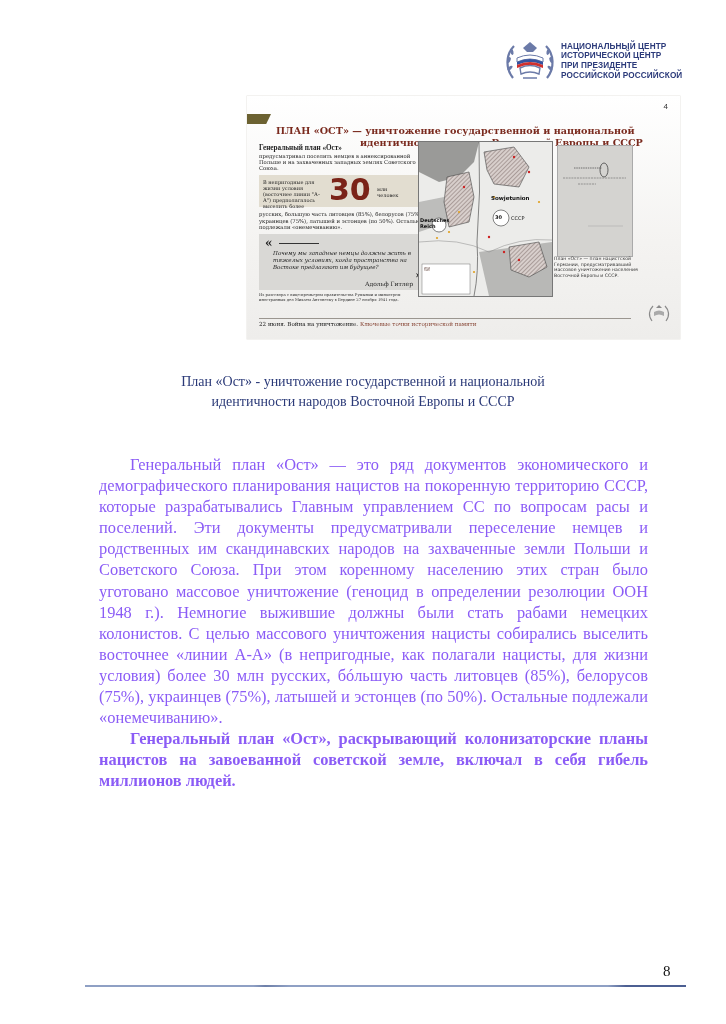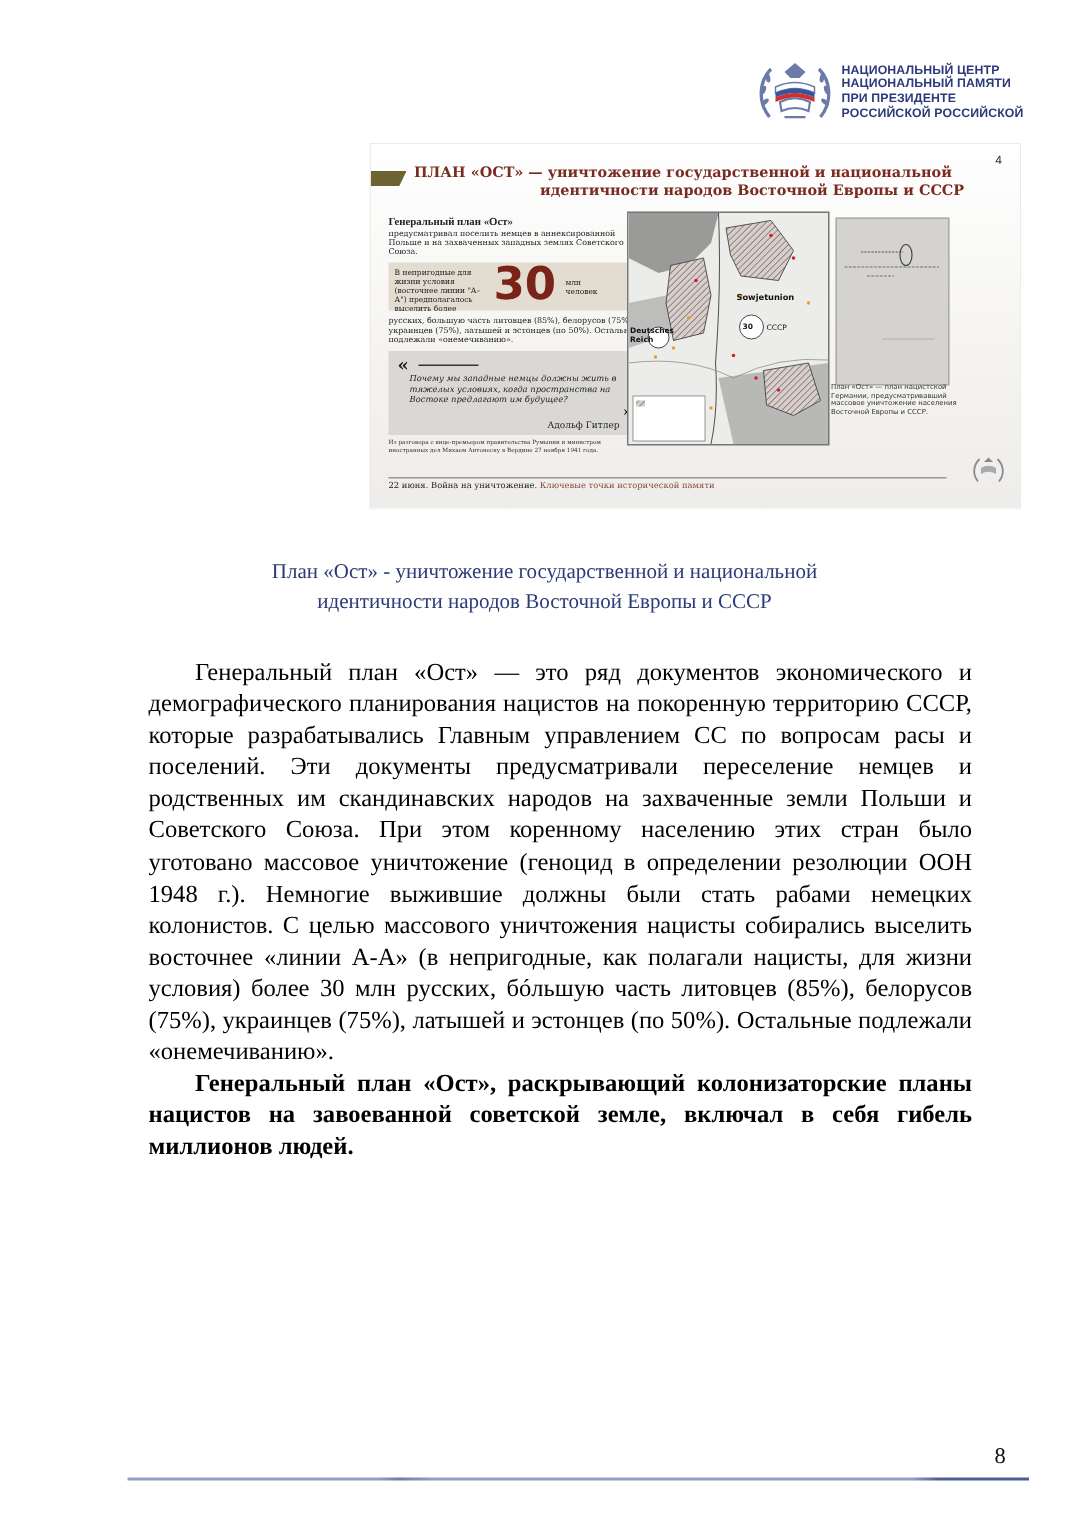--- a/index.html
+++ b/index.html
@@ -10,21 +10,21 @@
   
   .org-logo { position: absolute; left: 503px; top: 38px; width: 185px; height: 46px; display: flex; align-items: center; }
   .org-logo svg { width: 54px; height: 46px; flex: none; }
   .org-name { margin-left: 4px; font-family: "Liberation Sans", "DejaVu Sans", sans-serif; font-size: 8.2px; line-height: 9.6px; color: #2b3a7a; font-weight: bold; letter-spacing: 0.1px; }
   .org-name div { white-space: nowrap; }
 
   
   .slide { position: absolute; left: 247px; top: 96px; width: 433px; height: 243px; background: linear-gradient(180deg,#ffffff 0%,#f4f3f1 60%,#eeedeb 100%); box-shadow: 0 0 0 0.5px #e6e4e0; overflow: hidden; }
   .slide-num { position: absolute; right: 12px; top: 6px; font-family: "Liberation Sans", sans-serif; font-size: 8px; color: #333; }
   .slide-banner { position: absolute; left: 0; top: 18px; width: 24px; height: 10px; background: #6c6232; clip-path: polygon(0 0,100% 0,80% 100%,0 100%); }
-  .slide-title { position: absolute; left: 29px; top: 14px; width: 380px; font-family: "DejaVu Serif", serif; font-size: 9.6px; line-height: 11.5px; font-weight: bold; color: #7a2a1e; }
+  .slide-title { position: absolute; left: 29px; top: 29px; width: 380px; font-family: "DejaVu Serif", serif; font-size: 9.6px; line-height: 11.5px; font-weight: bold; color: #7a2a1e; }
   .slide-title .l2 { padding-left: 84px; }
   .slide-left { position: absolute; left: 12px; top: 48px; width: 168px; font-family: "DejaVu Serif", serif; color: #222; }
   .sl-h { font-size: 7.2px; font-weight: bold; line-height: 8.5px; font-family: Liberation Serif, serif; }
   .sl-p { font-size: 5.3px; line-height: 6.3px; }
   .sl-box { margin-top: 4px; background: #e2ddd0; height: 32px; position: relative; }
   .sl-box .bt { position: absolute; left: 4px; top: 4px; width: 64px; font-size: 5px; line-height: 6px; }
   .sl-box .big { position: absolute; left: 70px; top: -2px; font-family: "DejaVu Sans", sans-serif; font-size: 30px; font-weight: bold; color: #7a2318; line-height: 34px; }
   .sl-box .unit { position: absolute; left: 118px; top: 11px; font-size: 5px; line-height: 6px; }
   .sl-after { margin-top: 4px; font-size: 5.3px; line-height: 6.3px; }
   .sl-quote { margin-top: 4px; background: #d9d8d5; height: 56px; position: relative; padding: 4px 6px; box-sizing: border-box; }
@@ -39,21 +39,21 @@
   .doc-caption { position: absolute; left: 307px; top: 160px; width: 86px; font-family: "DejaVu Sans", sans-serif; font-size: 4.6px; line-height: 5.5px; color: #333; }
   .slide-footline { position: absolute; left: 12px; top: 222px; width: 372px; height: 0.7px; background: #9b9690; }
   .slide-foot { position: absolute; left: 12px; top: 225px; font-family: "DejaVu Serif", serif; font-size: 5.6px; color: #222; white-space: nowrap; }
   .slide-foot .acc { color: #8a4a3a; }
   .slide-mini-logo { position: absolute; right: 10px; top: 207px; width: 22px; height: 22px; }
 
   
   .heading { position: absolute; left: 80px; top: 372px; width: 566px; text-align: center; font-family: "Liberation Serif", serif; font-weight: normal; font-size: 14px; line-height: 20px; color: #2b3a78; }
 
   
-  .body-text { position: absolute; left: 99px; top: 437px; width: 549px; font-family: "Liberation Serif", serif; font-size: 16.4px; line-height: 21.1px; color: #000000; text-align: justify; }
+  .body-text { position: absolute; left: 99px; top: 454px; width: 549px; font-family: "Liberation Serif", serif; font-size: 16.4px; line-height: 21.1px; color: #8b5cf6; text-align: justify; }
   .body-text p { margin: 0; text-indent: 31px; }
   .body-text p.bold { font-weight: bold; }
 
   
   .page-number { position: absolute; left: 663px; top: 963px; font-family: "Liberation Serif", serif; font-size: 15px; color: #111; }
   .footer-line { position: absolute; left: 85px; top: 985px; width: 601px; height: 1.5px; background: linear-gradient(90deg,#8fa0c4 0%,#8fa0c4 28%,#6d7fa8 30%,#8fa0c4 34%,#8fa0c4 87%,#4c5f92 90%,#4c5f92 100%); }
 </style>
 </head>
 <body>
 
@@ -71,21 +71,21 @@
     </g>
     <path d="M20 10 L27 4 L34 10 L30 14 L24 14 Z" fill="#6b7aa8"></path>
     <path d="M14 20 Q27 14 40 20 L40 24 Q27 18 14 24 Z" fill="#ffffff" stroke="#6b7aa8" stroke-width="1"></path>
     <path d="M14 24 Q27 18 40 24 L40 27 Q27 21 14 27 Z" fill="#3553a0"></path>
     <path d="M14 27 Q27 21 40 27 L40 30 Q27 24 14 30 Z" fill="#d0302e"></path>
     <path d="M17 30 Q27 25 37 30 L36 36 Q27 32 18 36 Z" fill="none" stroke="#6b7aa8" stroke-width="1.4"></path>
     <path d="M20 40 L34 40" stroke="#6b7aa8" stroke-width="1.5"></path>
   </svg>
   <div class="org-name">
     <div>НАЦИОНАЛЬНЫЙ ЦЕНТР</div>
-    <div>НАЦИОНАЛЬНЫЙ ПАМЯТИ</div>
+    <div>ИСТОРИЧЕСКОЙ ЦЕНТР</div>
     <div>ПРИ ПРЕЗИДЕНТЕ</div>
     <div>РОССИЙСКОЙ РОССИЙСКОЙ</div>
   </div>
 </div>
 
 <div class="slide">
   <div class="slide-num">4</div>
   <div class="slide-banner"></div>
   <div class="slide-title">
     <div>ПЛАН «ОСТ» — уничтожение государственной и национальной</div>

